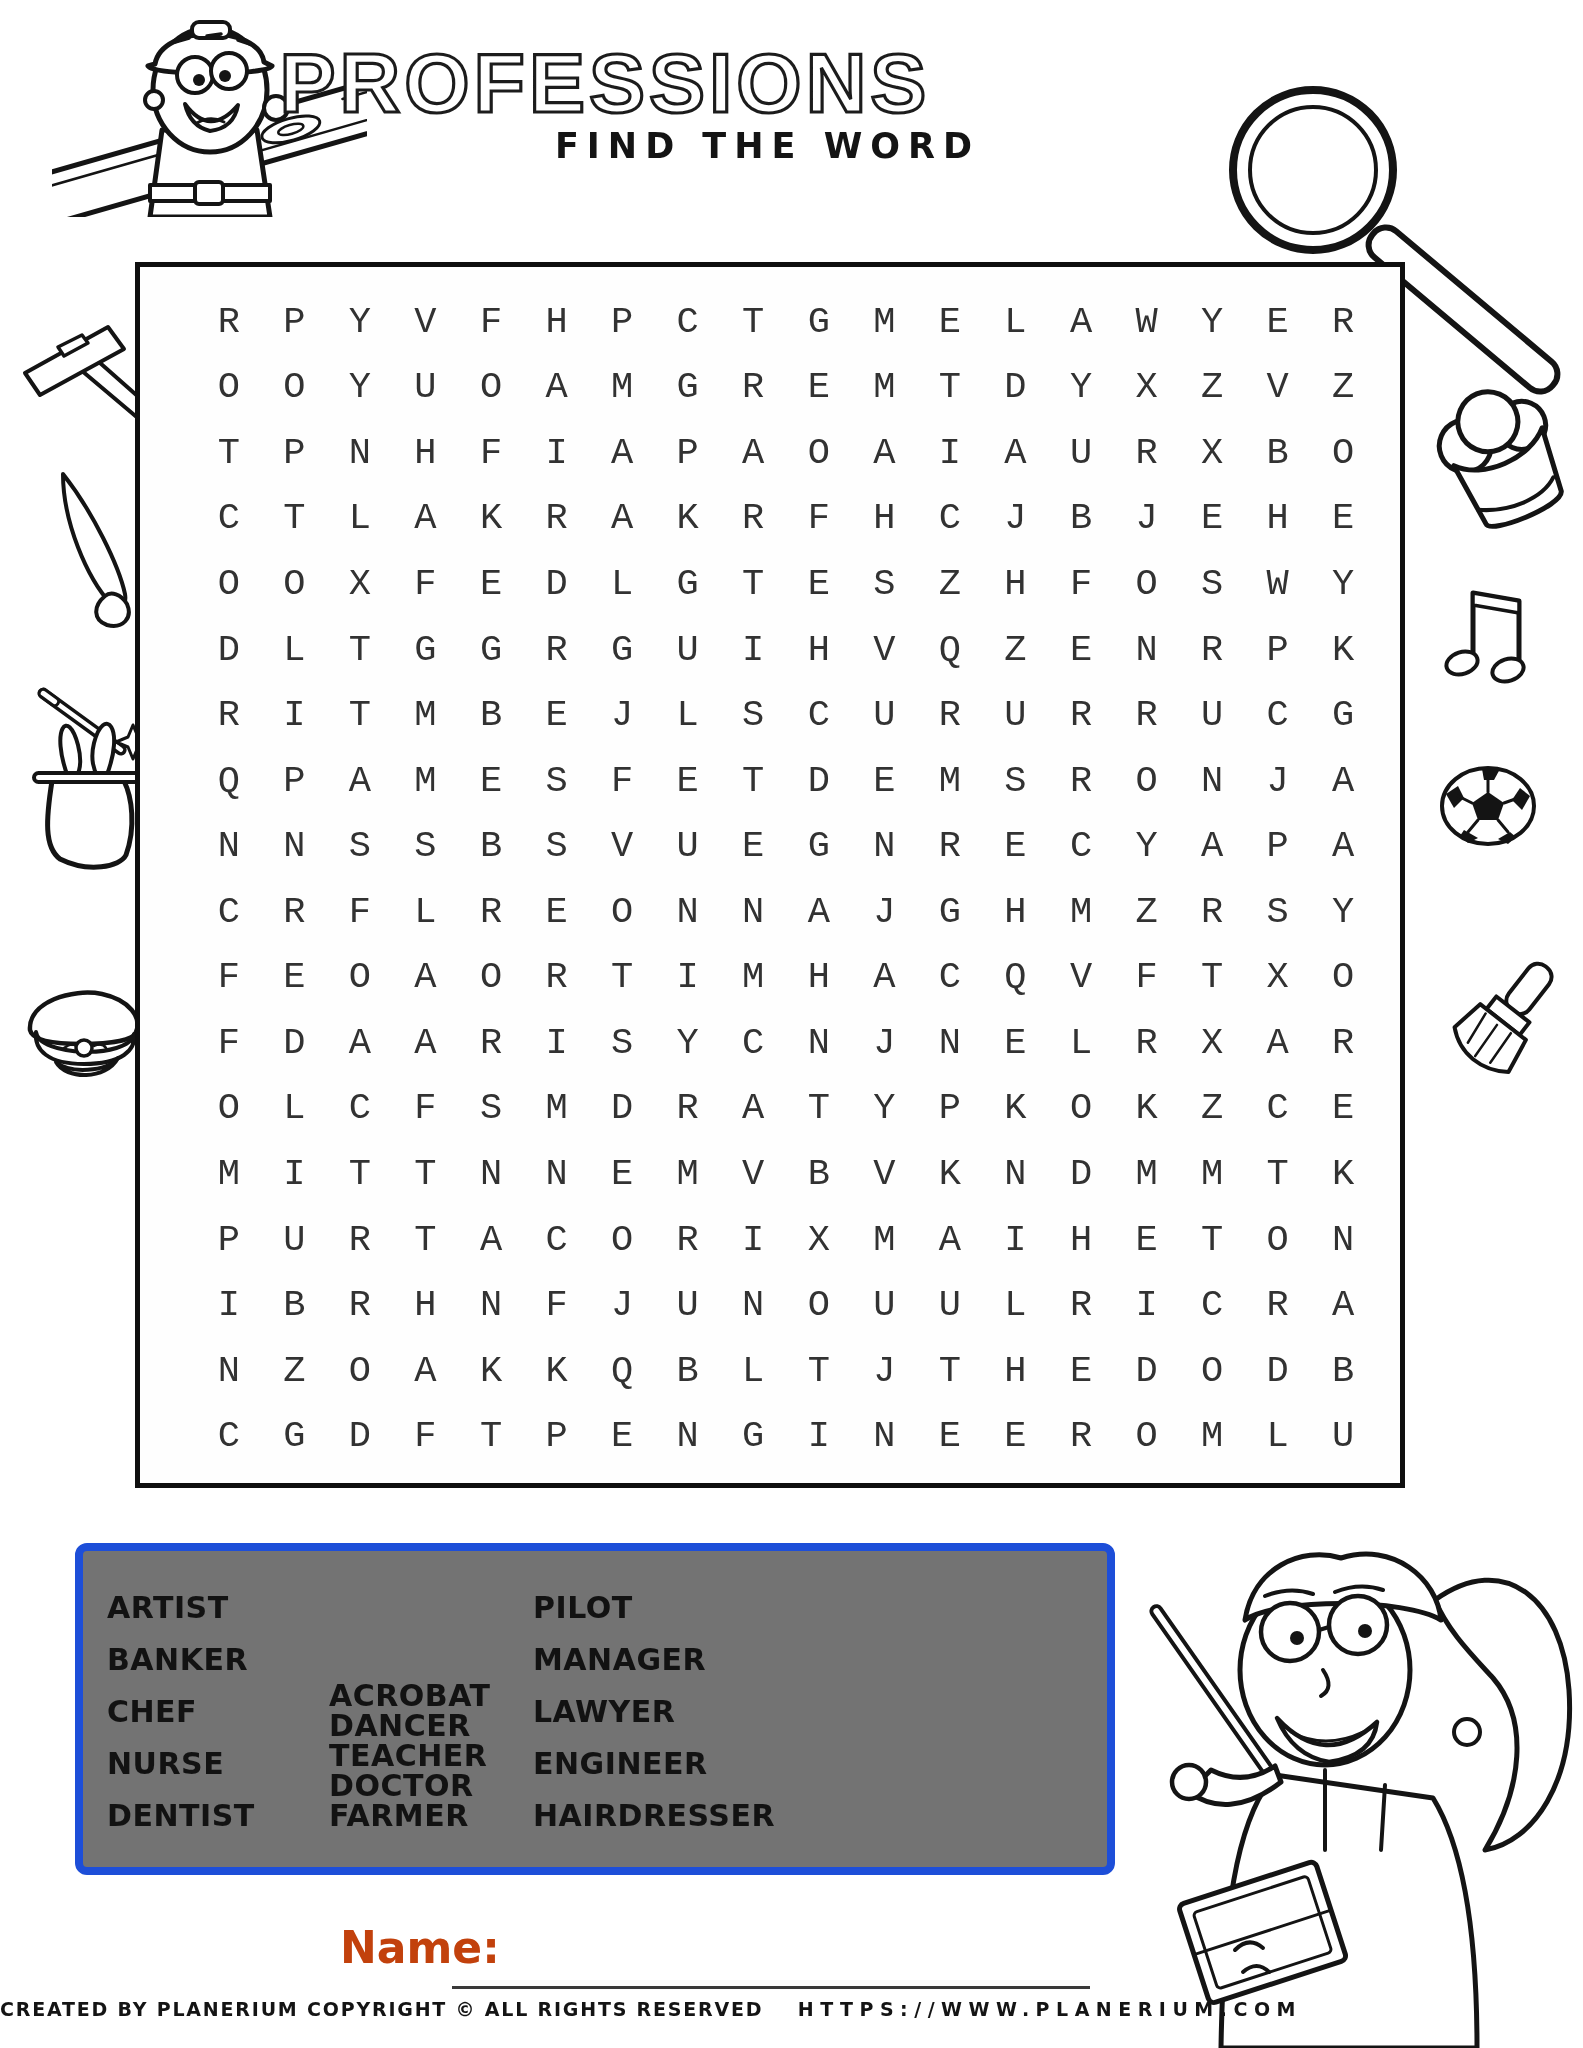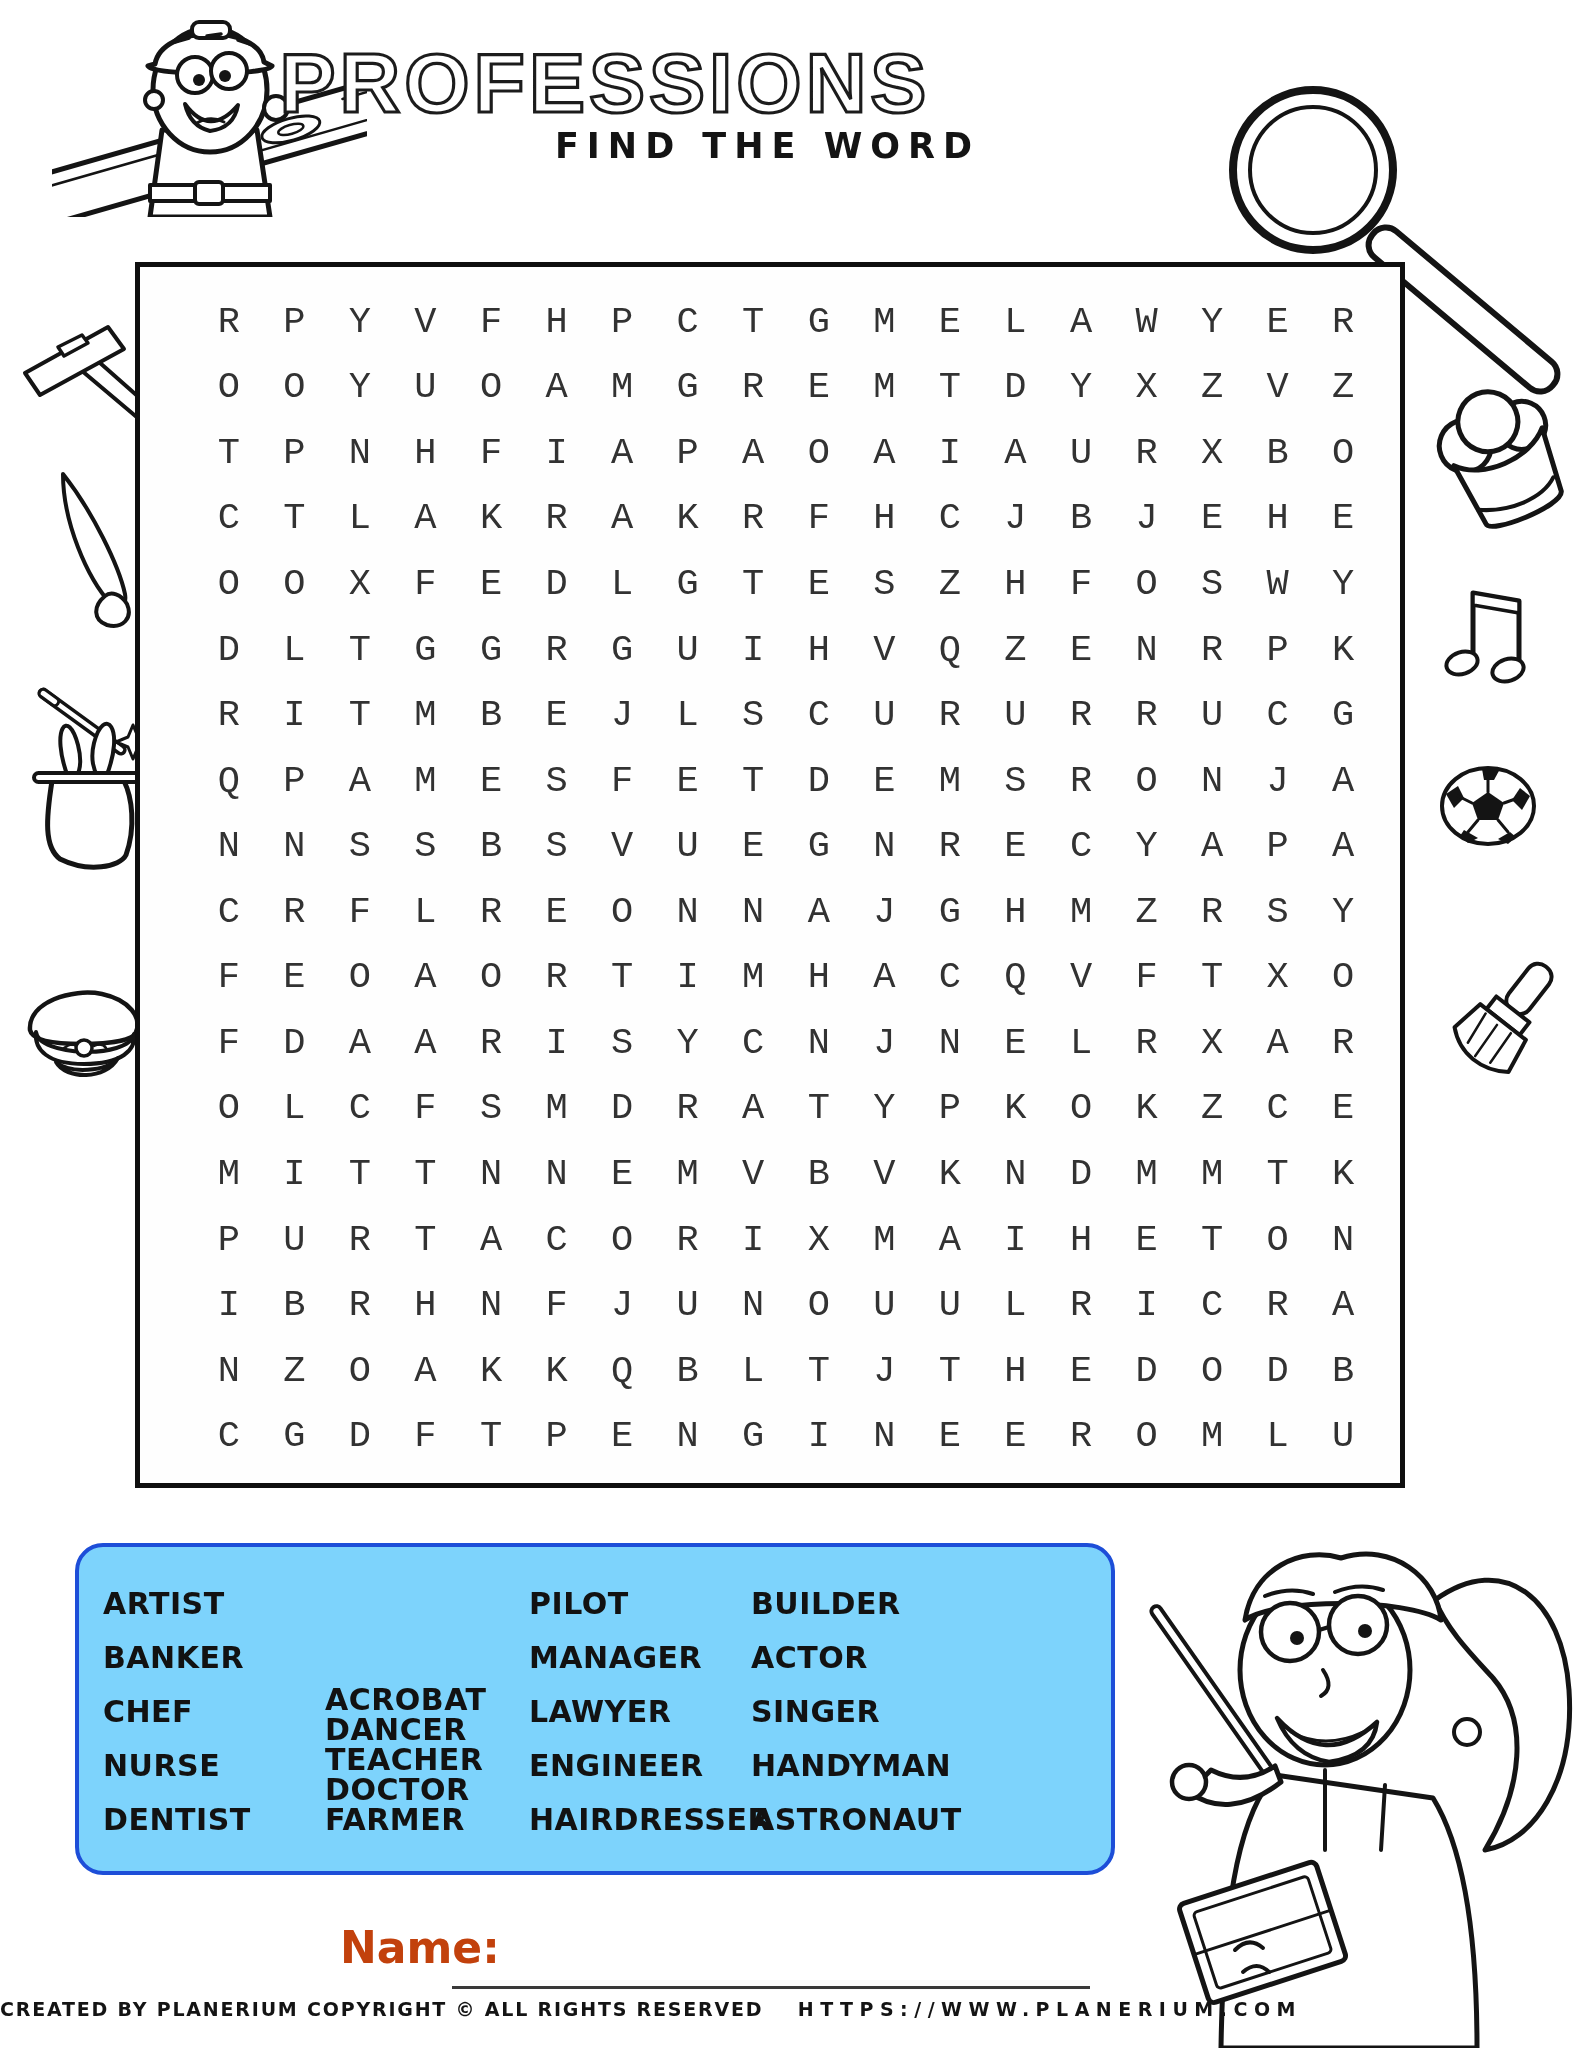--- a/index.html
+++ b/index.html
@@ -17,22 +17,22 @@
   .grid-box{position:absolute;left:135px;top:262px;width:1270px;height:1226px;
             border:5px solid #0f0f0f;box-sizing:border-box;background:#fefefe;}
   .letter-grid{position:absolute;left:56px;top:22px;right:24px;bottom:14px;
                display:grid;grid-template-columns:repeat(18,1fr);grid-template-rows:repeat(18,1fr);}
   .cell{display:flex;align-items:center;justify-content:center;
         font-family:"Liberation Mono","DejaVu Sans Mono",monospace;
         font-size:37px;color:#323232;}
 
   
   .bank{position:absolute;left:75px;top:1543px;width:1040px;height:332px;
-        border:4px solid #1d4ed8;border-radius:28px;box-sizing:border-box;
-        display:flex;padding:42px 26px 36px 24px;background:#7dd3fc;}
+        border:8px solid #1d4ed8;border-radius:12px;box-sizing:border-box;
+        display:flex;padding:42px 26px 36px 24px;background:#737373;}
   .bank-col{display:flex;flex-direction:column;justify-content:space-between;}
   .bank-col:nth-child(1){width:222px;}
   .bank-col:nth-child(2){width:204px;justify-content:flex-end;}
   .bank-col:nth-child(3){width:222px;}
   .bank-col:nth-child(4){flex:1;}
   .bank-word{font-size:30px;font-weight:bold;letter-spacing:0.5px;color:#121212;line-height:1;}
 
   
   .name-label{position:absolute;left:340px;top:1922px;font-size:44px;font-weight:bold;color:#c2410c;}
   .name-line{position:absolute;left:452px;top:1986px;width:638px;height:0;border-top:3px solid #3a3a3a;}
@@ -520,27 +520,20 @@
         <div class="bank-word">DOCTOR</div>
         <div class="bank-word">FARMER</div>
       </div>
       <div class="bank-col">
         <div class="bank-word">PILOT</div>
         <div class="bank-word">MANAGER</div>
         <div class="bank-word">LAWYER</div>
         <div class="bank-word">ENGINEER</div>
         <div class="bank-word">HAIRDRESSER</div>
       </div>
-      <div class="bank-col">
-        <div class="bank-word">BUILDER</div>
-        <div class="bank-word">ACTOR</div>
-        <div class="bank-word">SINGER</div>
-        <div class="bank-word">HANDYMAN</div>
-        <div class="bank-word">ASTRONAUT</div>
-      </div>
     </div>
 
   <div class="deco" style="left:1085px;top:1520px;width:498px;height:528px;">
     <svg viewBox="0 0 498 528">
       <g transform="translate(72,92) rotate(55)">
         <rect x="-6" y="-5" width="210" height="10" rx="5" class="wfill" stroke-width="4"></rect>
       </g>
       <path d="M190,255 C150,300 138,400 136,528 L392,528 C392,420 380,330 348,278 Z" class="wfill" stroke-width="5"></path>
       <path d="M196,262 C160,290 128,290 104,272 L126,250 C150,262 172,258 190,246 Z" class="wfill" stroke-width="5"></path>
       <circle cx="104" cy="262" r="17" class="wfill" stroke-width="4.5"></circle>

